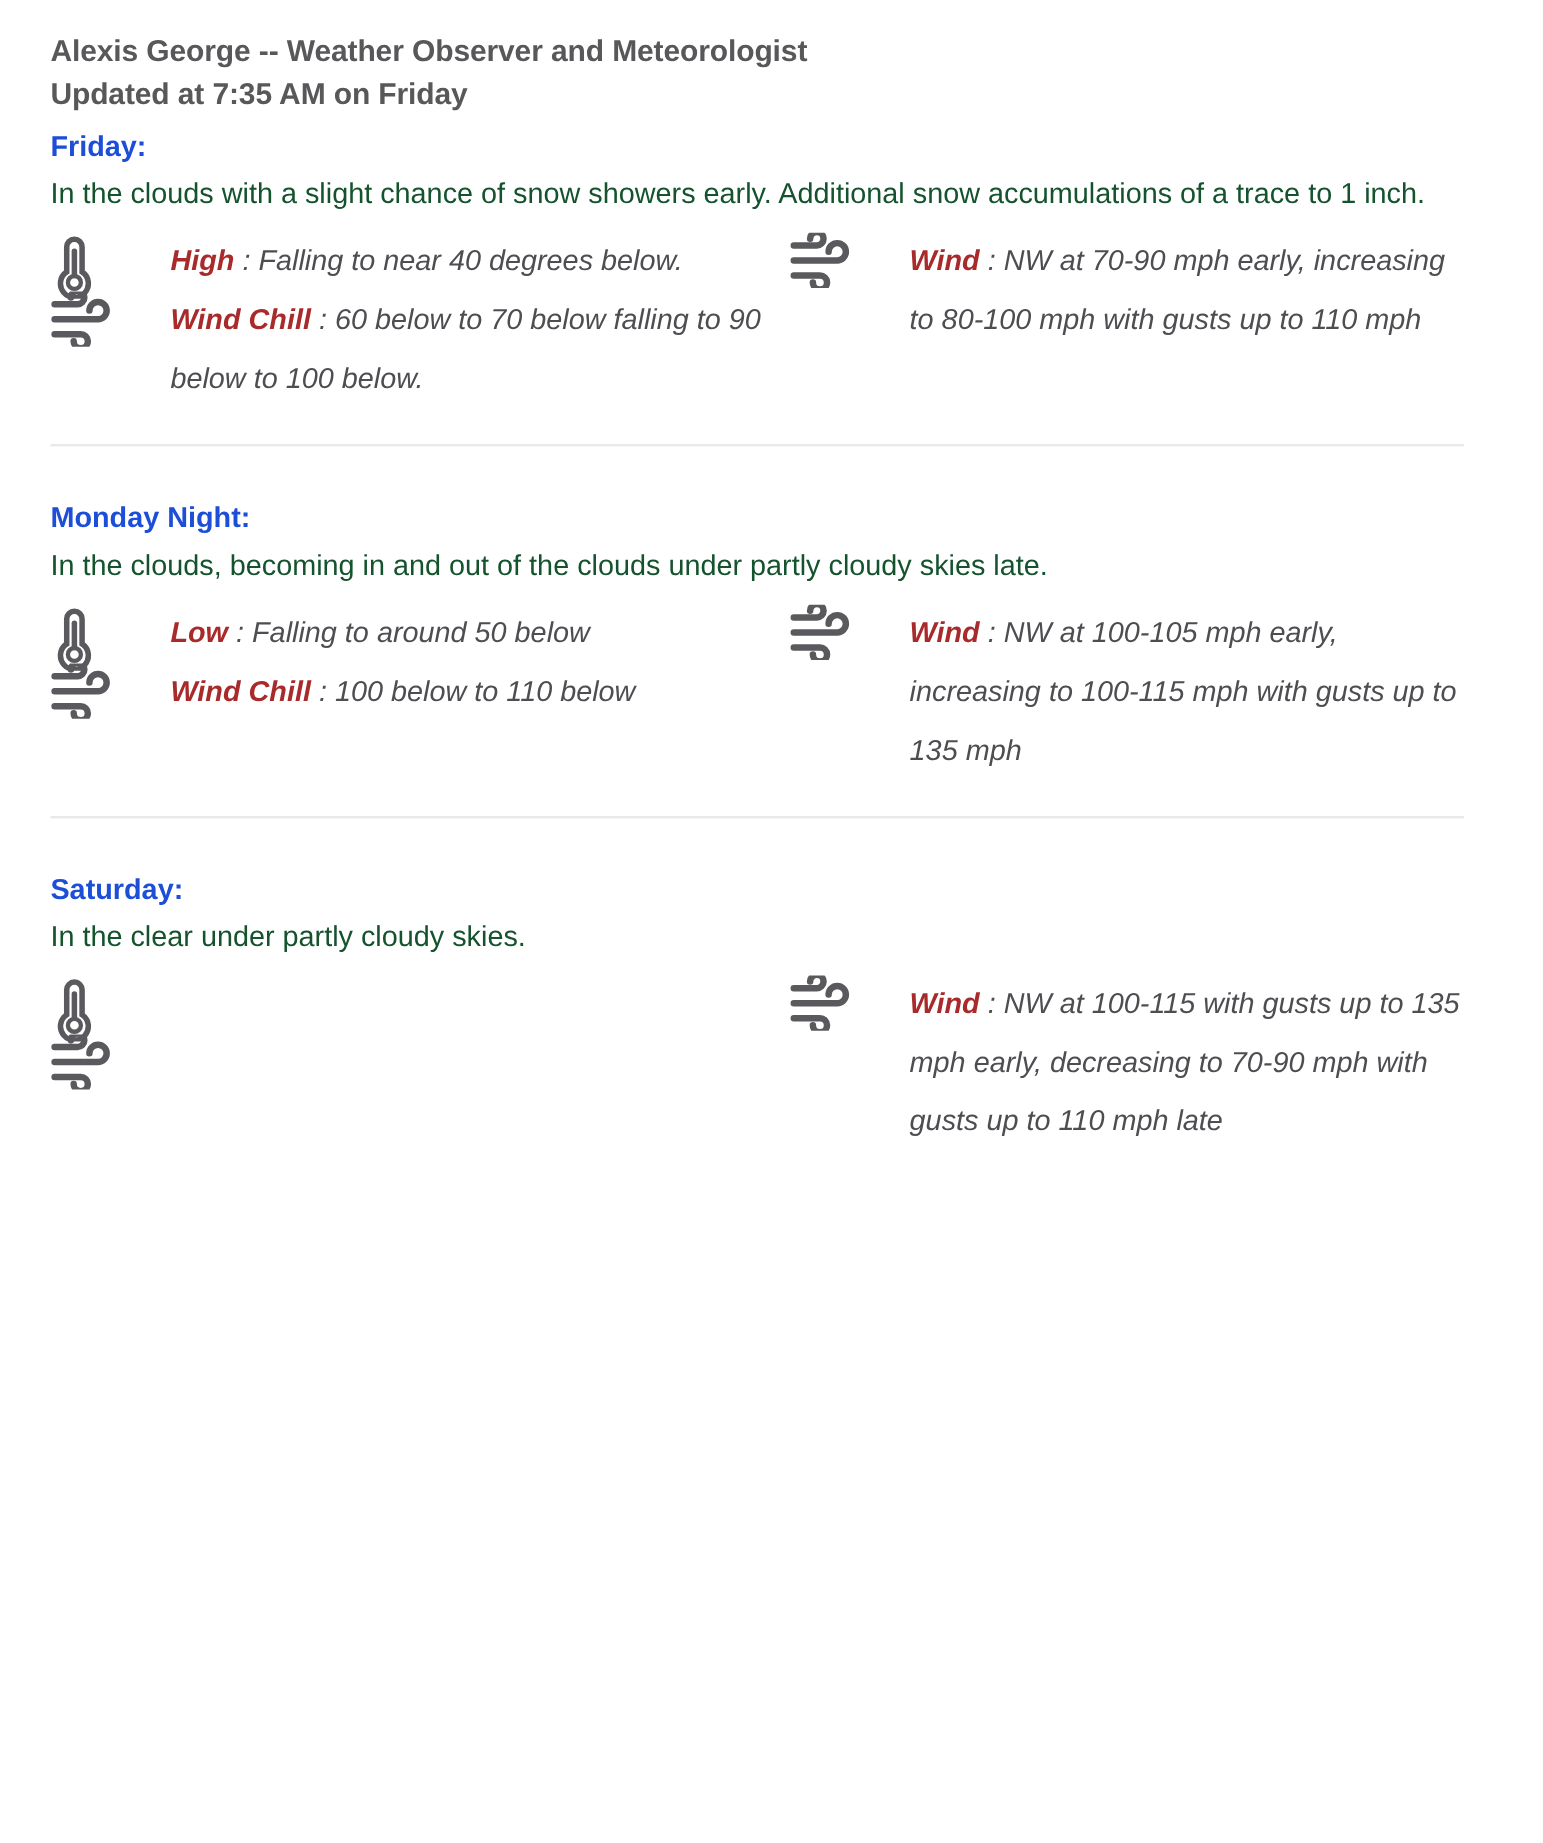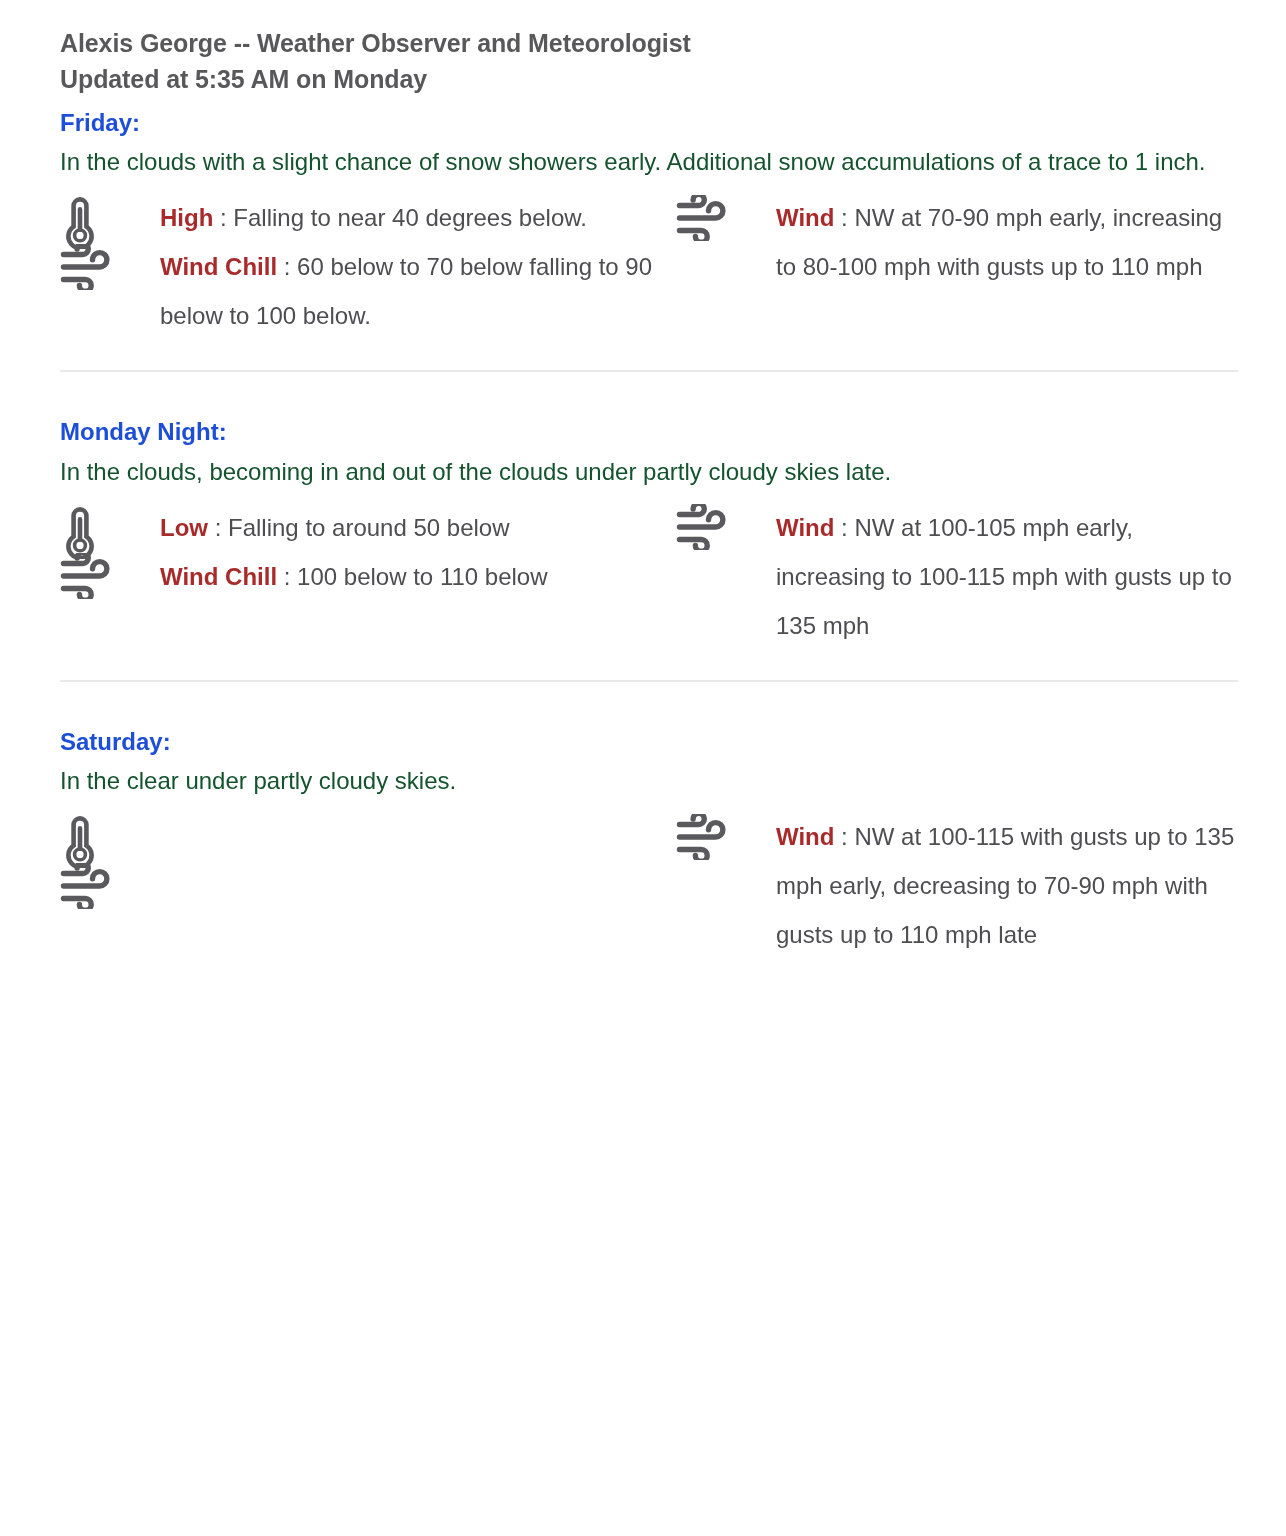--- a/index.html
+++ b/index.html
@@ -10,21 +10,21 @@
   }
   body {
     width: 1286px;
     height: 1536px;
     overflow: hidden;
     font-family: "Liberation Sans", "DejaVu Sans", sans-serif;
     color: #4e4e52;
     -webkit-font-smoothing: antialiased;
   }
   .page {
-    padding: 26px 42px 0 60px;
+    padding: 26px 42px 0 42px;
     box-sizing: border-box;
     width: 1286px;
   }
 
   
   .byline {
     font-size: 25px;
     font-weight: bold;
     color: #58585b;
     line-height: 1.42;
@@ -75,20 +75,21 @@
     align-items: flex-start;
     justify-content: flex-start;
     padding-left: 0px;
   }
   .icon-slot.wind-slot { align-items: center; }
   .icon-svg { display: block; }
 
   .fields {
     flex: 1 1 auto;
     padding-top: 0px;
+    font-style: italic;
   }
   .field {
     font-size: 24px;
     line-height: 49px;
     color: #4e4e52;
     font-weight: 400;
   }
   .field .label {
     color: #a82a2a;
     font-weight: bold;
@@ -102,21 +103,21 @@
     width: 1178px;
   }
 </style>
 </head>
 <body>
 
 <div class="page">
 
   <div class="byline">
     <span class="line">Alexis George -- Weather Observer and Meteorologist</span>
-    <span class="line">Updated at 5:35 AM on Monday</span>
+    <span class="line">Updated at 7:35 AM on Friday</span>
   </div>
 
   <div id="forecast-list">
       <div class="forecast-block">
         <div class="day-title">Friday:</div>
         <div class="day-summary">In the clouds with a slight chance of snow showers early. Additional snow accumulations of a trace to 1 inch.</div>
         <div class="detail-columns">
           <div class="col col-left">
             <div class="icon-stack">
               <div class="icon-slot">

